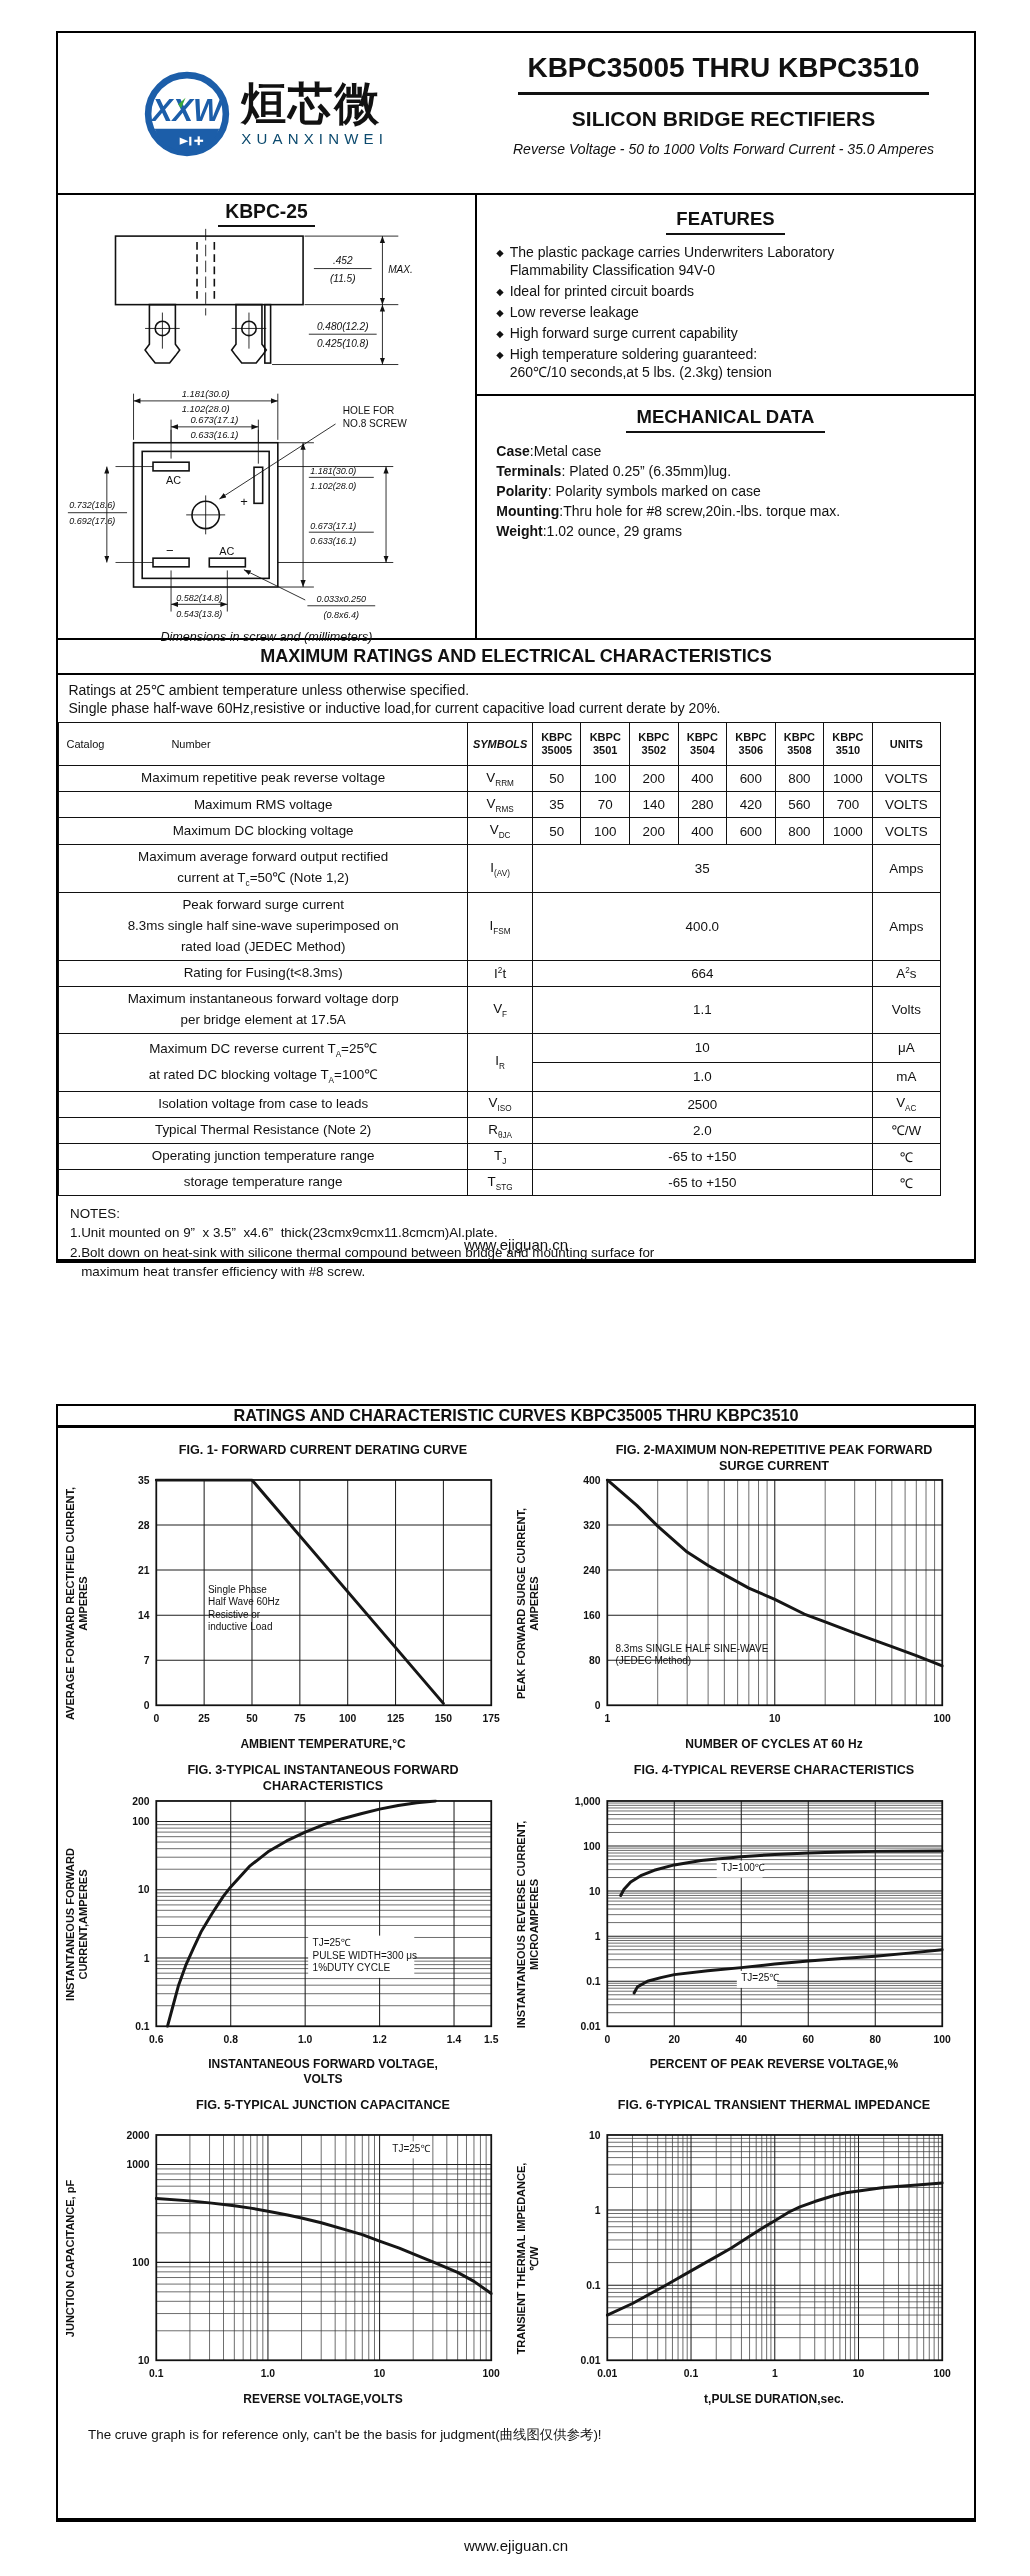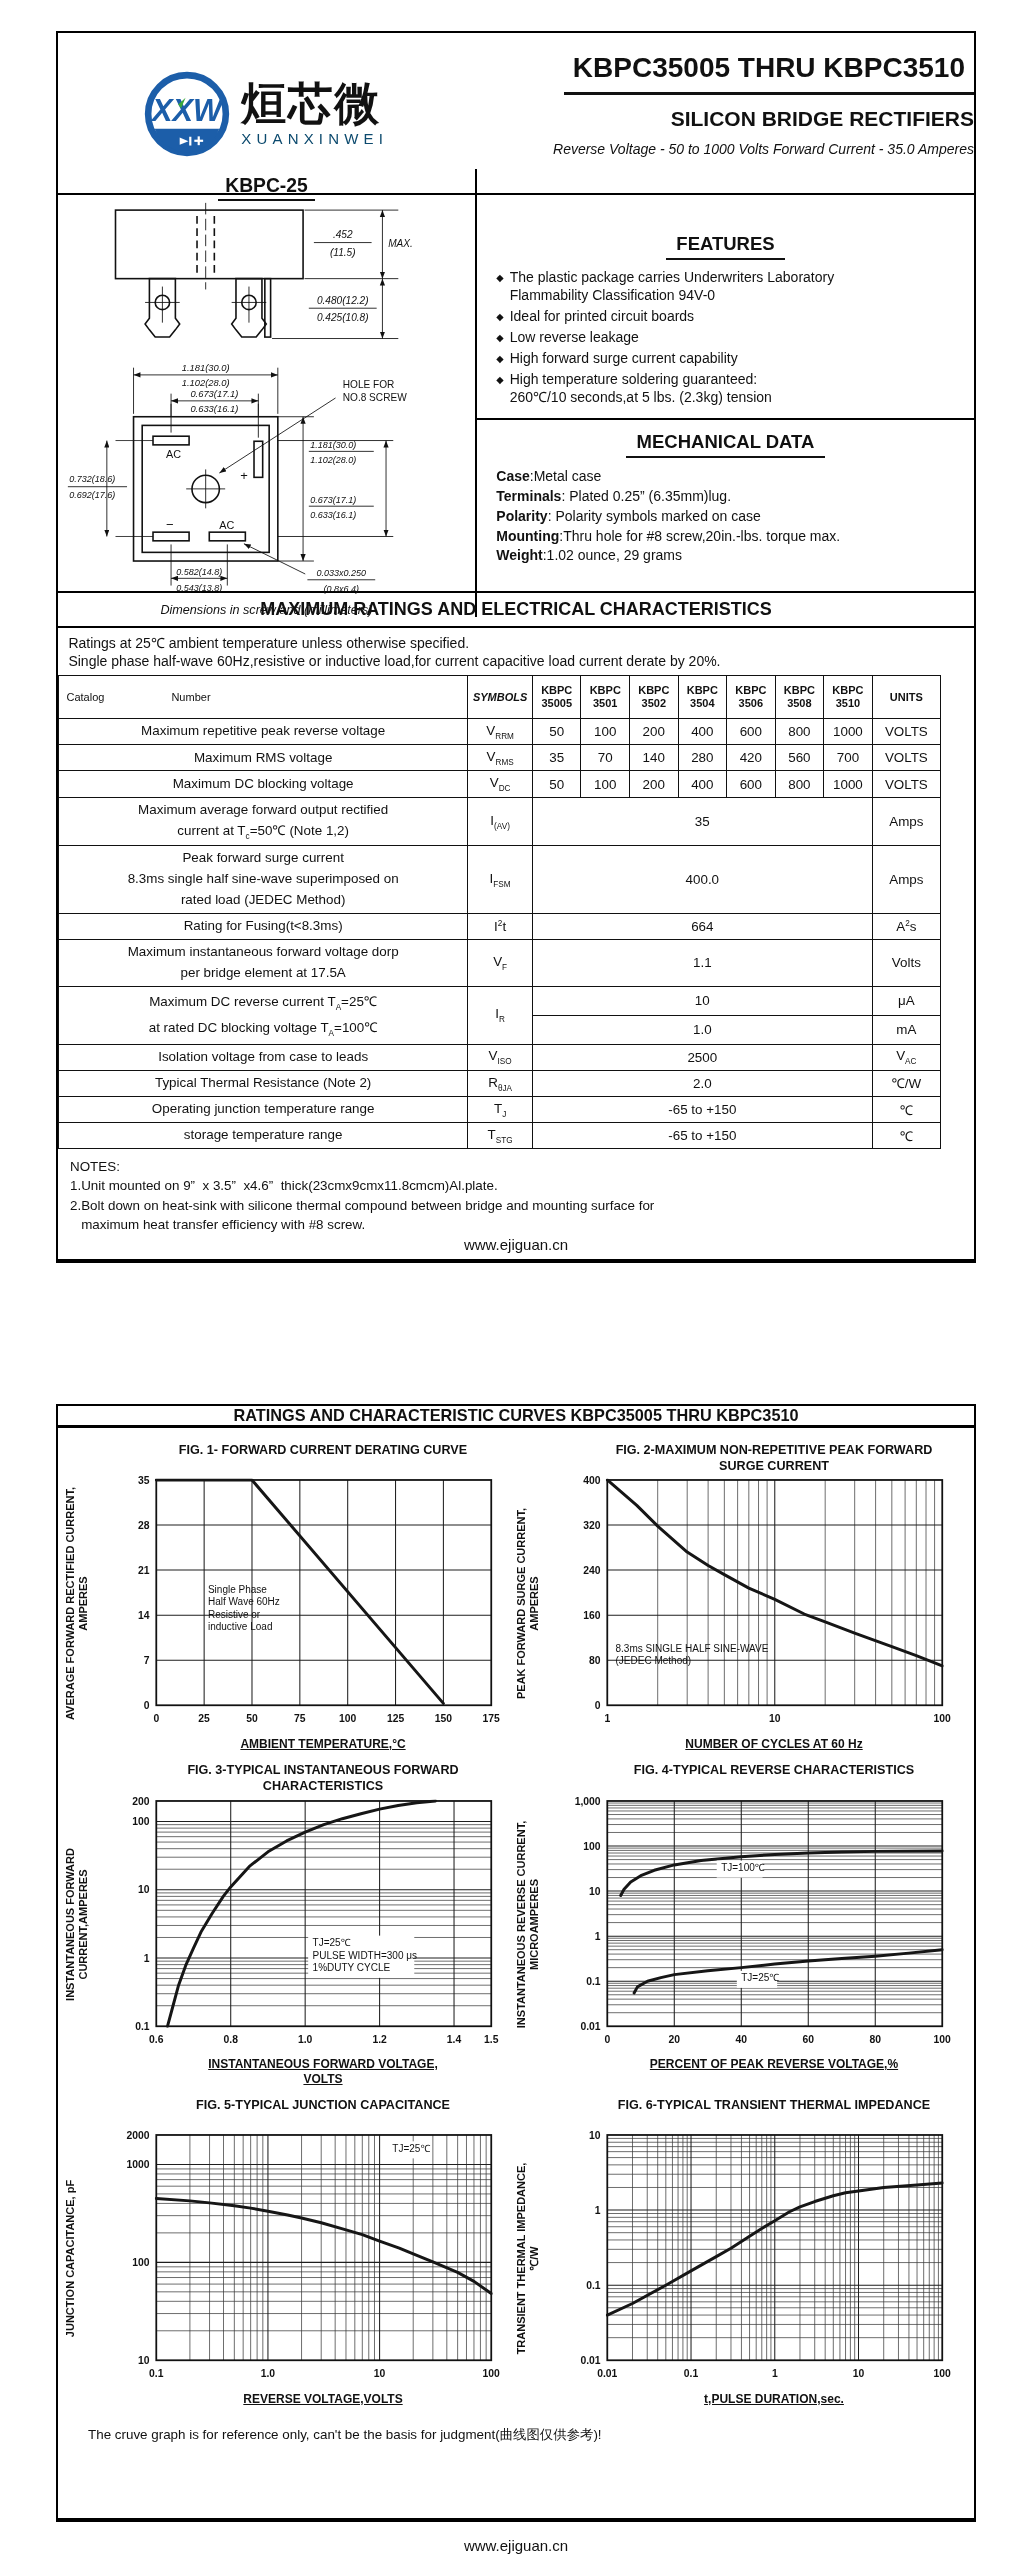--- a/index.html
+++ b/index.html
@@ -6,27 +6,27 @@
   body{font-family:"Liberation Sans",sans-serif;color:#111;}
   .sheet{position:relative;width:1031px;height:2576px;background:#fff;overflow:hidden;}
   .page{position:absolute;left:56px;width:920px;border:2.2px solid #000;border-bottom-width:4.5px;background:#fff;box-sizing:border-box;}
   #page1{top:31px;height:1232px;}
   #page2{top:1404px;height:1118px;}
   
   .hdr{display:flex;height:160px;}
   .hdr-logo{width:415px;display:flex;align-items:center;justify-content:center;gap:10.4px;padding-top:2px;}
   .logo-cn{font-size:45px;font-weight:bold;letter-spacing:1.5px;line-height:1;}
   .logo-en{font-size:15px;letter-spacing:5.2px;color:#0c4a6e;margin-top:4.5px;}
-  .hdr-title{flex:1;text-align:right;padding-top:19.3px;}
+  .hdr-title{flex:1;text-align:center;padding-top:19.3px;}
   .t-main{font-size:28px;font-weight:bold;display:inline-block;border-bottom:3px solid #111;padding:0 9px 7.4px 9px;}
   .t-sub{font-size:21px;font-weight:bold;margin-top:12px;}
   .t-tag{font-size:14px;font-style:italic;margin-top:10.4px;}
   .hdr-rule{border-top:2.2px solid #000;}
   
-  .cols{display:flex;height:396px;align-items:center;}
+  .cols{display:flex;height:443px;}
   .col-draw{width:419px;border-right:2.2px solid #000;box-sizing:border-box;text-align:center;padding-top:6px;}
   .pkg-name{font-size:19.3px;font-weight:bold;display:inline-block;border-bottom:2.2px solid #111;padding:0 7.4px 2.2px 7.4px;}
   .pkg-caption{font-size:12.6px;font-style:italic;margin-top:1.5px;}
   svg text{font-family:"Liberation Sans",sans-serif;}
   .col-right{flex:1;padding:7.4px 19.3px 0 19.3px;}
   .sec-head{text-align:center;margin:6px 0 9px 0;}
   .sec-head span{font-size:18.5px;font-weight:bold;display:inline-block;border-bottom:2.2px solid #111;padding:0 10.4px 3px 10.4px;}
   .feat-item{display:flex;font-size:14px;line-height:1.28;margin-bottom:3px;}
   .feat-item .bullet{font-size:9.6px;margin:3px 6px 0 0;}
   .mech{border-top:2.2px solid #000;margin:12px -19.3px 0 -19.3px;padding:4.5px 19.3px 0 19.3px;}
@@ -52,21 +52,21 @@
   .site-p1{position:absolute;left:0;right:0;bottom:6px;}
   .site-p2{position:absolute;left:56px;width:920px;top:2537px;text-align:center;font-size:15px;}
   
   .p2-head{border-bottom:3px solid #000;text-align:center;font-size:16.3px;font-weight:bold;padding:0 0;}
   .figs{display:flex;flex-wrap:wrap;padding:10.4px 6px 0 6px;row-gap:7.4px;}
   .fig{width:451px;}
   .fig-title{font-size:12.6px;font-weight:bold;text-align:center;white-space:pre-line;line-height:1.25;height:33px;padding:4.5px 0 0 67px;box-sizing:border-box;}
   .plotrow{position:relative;height:264px;}
   .ylab{position:absolute;width:264px;height:33px;left:-116px;top:116px;transform:rotate(-90deg);text-align:center;font-size:11px;font-weight:bold;white-space:pre-line;line-height:1.2;}
   .plotrow svg{margin-left:33px;display:block;}
-  .fig-xlabel{font-size:12px;font-weight:bold;text-align:center;white-space:pre-line;padding-left:67px;margin-top:1.5px;line-height:1.2;text-decoration:underline;}
+  .fig-xlabel{font-size:12px;font-weight:bold;text-align:center;white-space:pre-line;padding-left:67px;margin-top:1.5px;line-height:1.2;}
   .p2-note{font-size:13.4px;padding:19.3px 0 0 30px;}
 </style>
 </head>
 <body>
 
 <div class="sheet">
 
   <div class="page" id="page1">
     <div class="hdr">
       <div class="hdr-logo">

